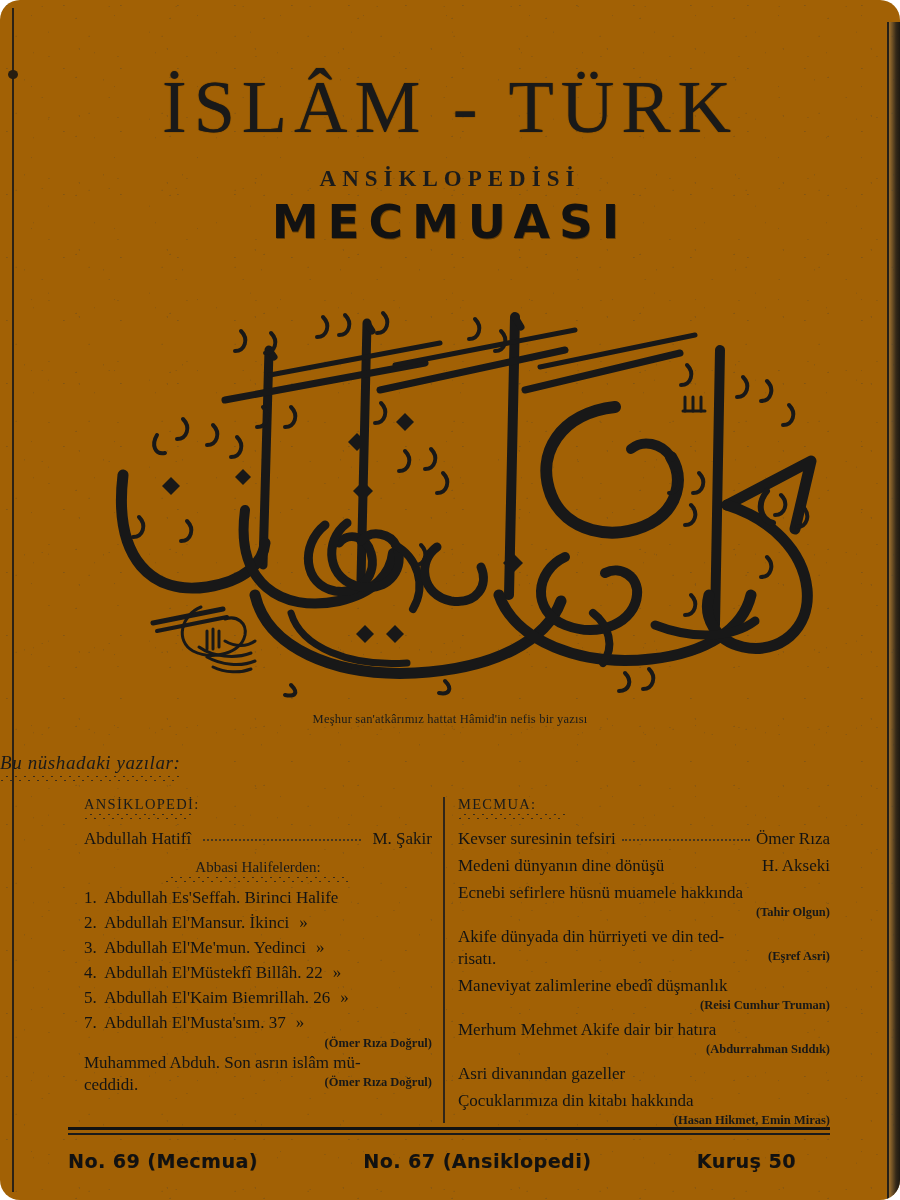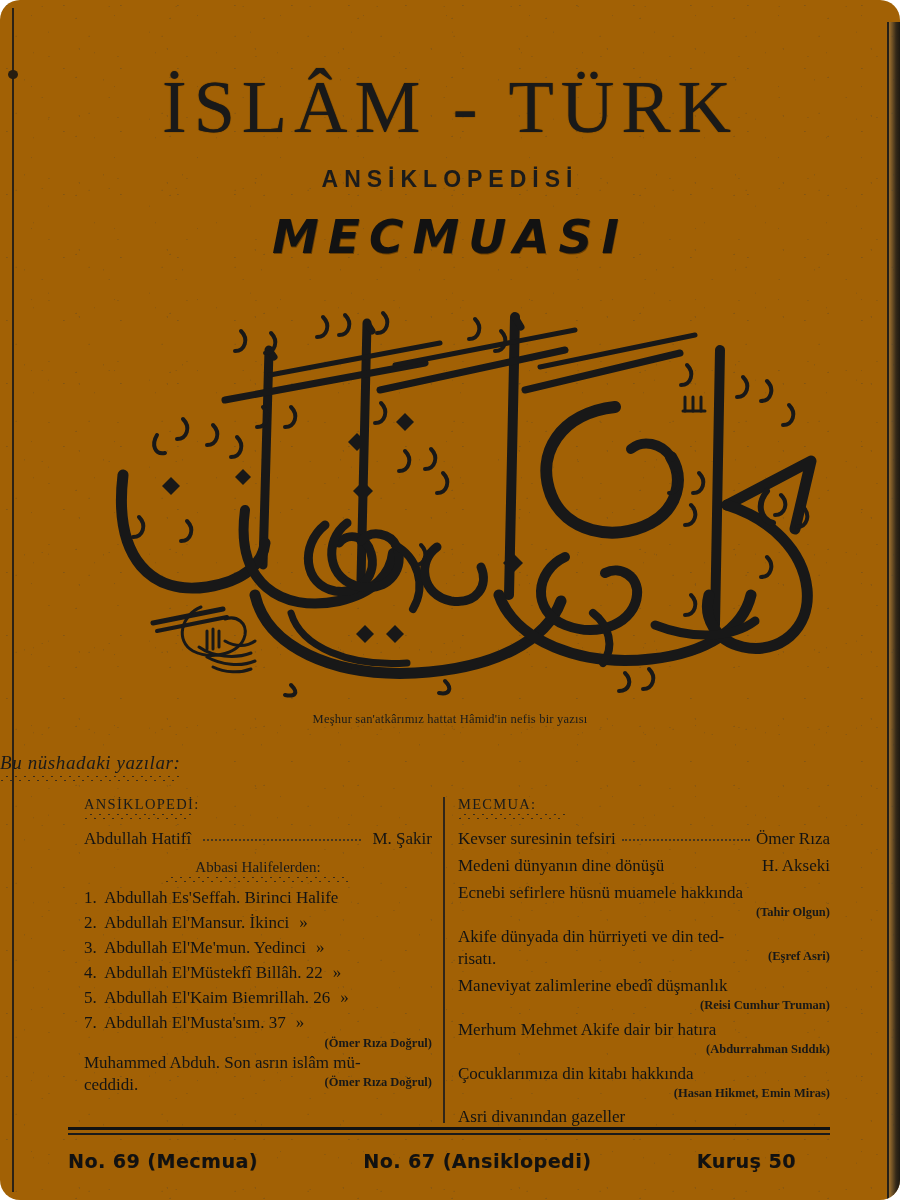--- a/index.html
+++ b/index.html
@@ -84,35 +84,34 @@
     font-size: 74px;
     letter-spacing: 7px;
     font-weight: 400;
     color: #1b1b1b;
     line-height: 1;
     white-space: nowrap;
     text-shadow: 0 0 1.1px rgba(0,0,0,.55), .5px .4px 0 rgba(0,0,0,.18);
   }
   #title-sub {
     margin-top: 22px;
-    font-family: Liberation Sans, sans-serif;
+    font-family: Liberation Serif, serif;
     font-size: 23px;
     font-weight: 700;
     letter-spacing: 6px;
     color: #1d1d1d;
   }
   #title-sub2 {
-    margin-top: 16px;
+    margin-top: 2px;
     font-family: "DejaVu Sans", sans-serif;
     font-size: 47px;
     font-weight: 700;
     letter-spacing: 9px;
     color: #141414;
     text-shadow: .6px .5px 0 rgba(0,0,0,.35);
-    font-style: italic;
   }
 
   
   #calligraphy {
     position: absolute;
     left: 95px; top: 295px;
     width: 730px; height: 405px;
   }
   #calligraphy svg { width: 100%; height: 100%; display: block; }
 
@@ -468,22 +467,22 @@
               <span class="a">H. Akseki</span>
             </div>
           </div>
           <div class="mec-entry"><span>Ecnebi sefirlere hüsnü muamele hakkında</span><div class="author-right">(Tahir Olgun)</div></div>
           <div class="mec-entry"><span>Akife dünyada  din hürriyeti ve din ted-</span><div class="sp-between">
               <span>risatı.</span>
               <span class="author-right">(Eşref Asri)</span>
             </div></div>
           <div class="mec-entry"><span>Maneviyat zalimlerine ebedî düşmanlık</span><div class="author-right">(Reisi Cumhur Truman)</div></div>
           <div class="mec-entry"><span>Merhum Mehmet Akife dair bir hatıra</span><div class="author-right">(Abdurrahman Sıddık)</div></div>
+          <div class="mec-entry"><span>Asri divanından gazeller</span></div>
           <div class="mec-entry"><span>Çocuklarımıza din kitabı hakkında</span><div class="author-right">(Hasan Hikmet, Emin Miras)</div></div>
-          <div class="mec-entry"><span>Asri divanından gazeller</span></div>
         </div>
     </div>
   </div>
 
   <div id="footer-rules">
     <div class="r1"></div>
     <div class="r2"></div>
   </div>
 
   <div id="footer">

